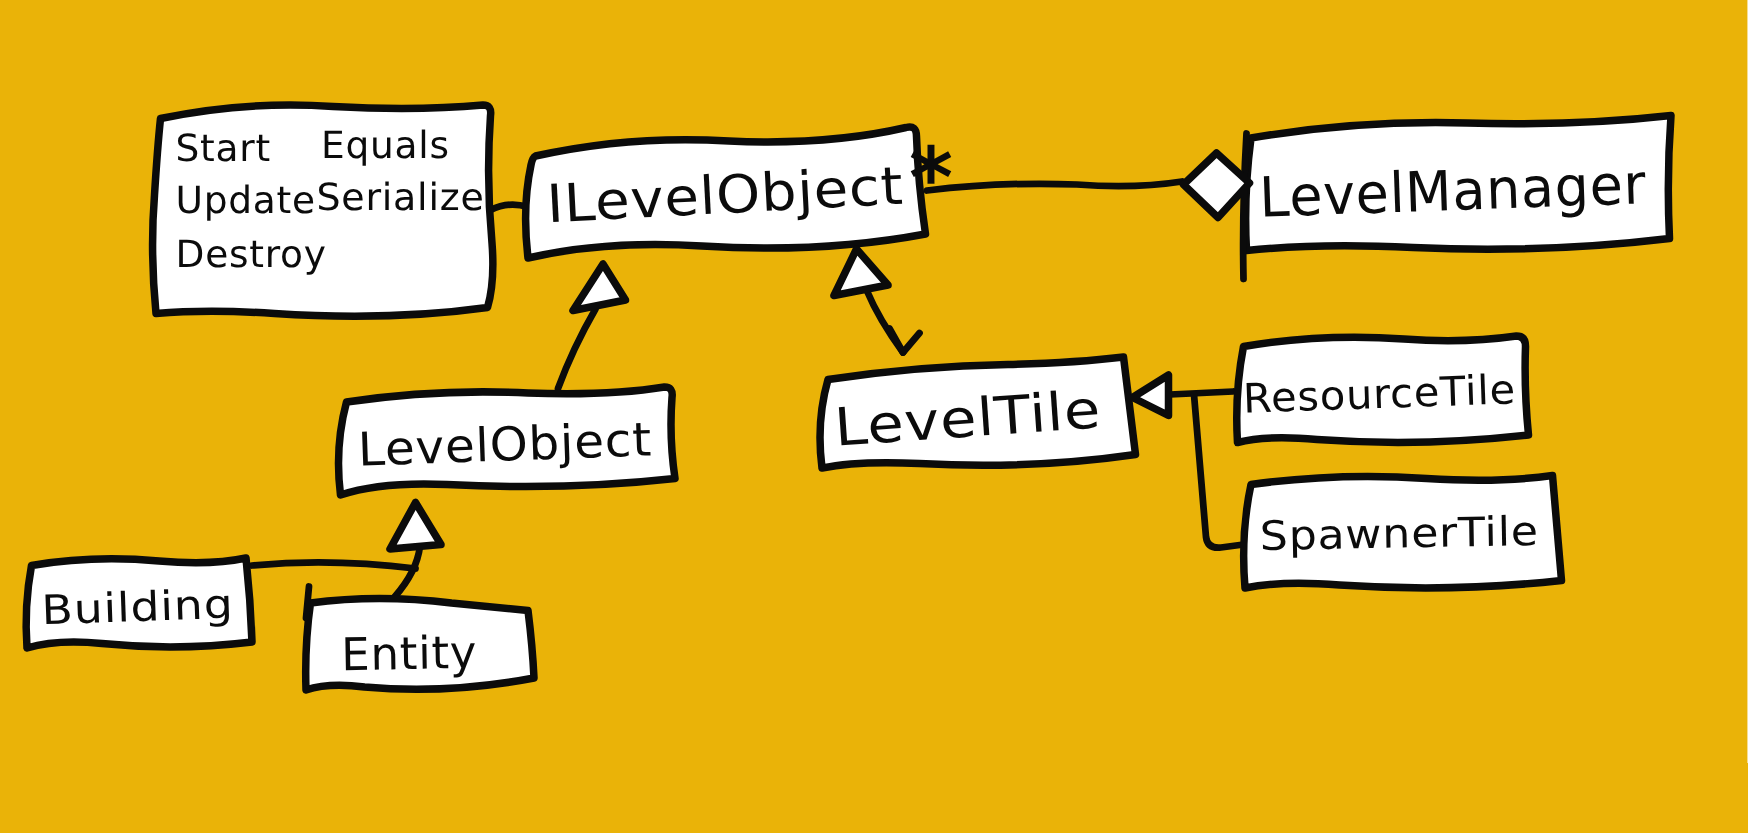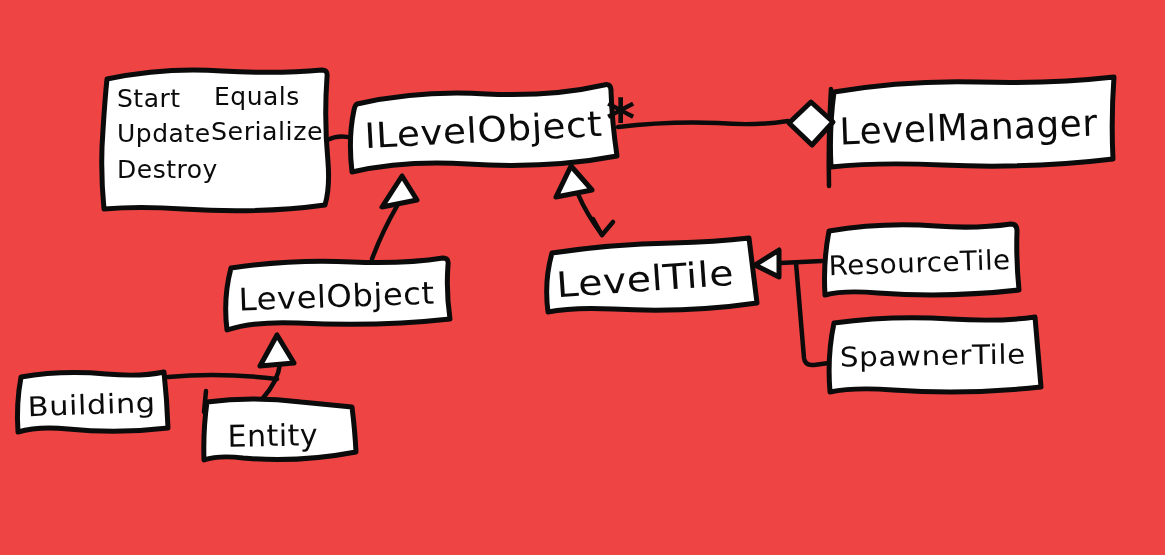--- a/index.html
+++ b/index.html
@@ -1,20 +1,20 @@
 <!DOCTYPE html>
 <html><head>
 <meta charset="utf-8">
 <style>
   html, body { margin: 0; padding: 0; background: #ffffff; }
   .canvas {
     position: relative;
     width: 1165px;
     height: 555px;
-    background: #ef4444;
+    background: #eab308;
     overflow: hidden;
   }
   svg { display: block; }
   .ink {
     stroke: #0b0b0b;
     stroke-width: 5;
     fill: none;
     stroke-linecap: round;
     stroke-linejoin: round;
   }

